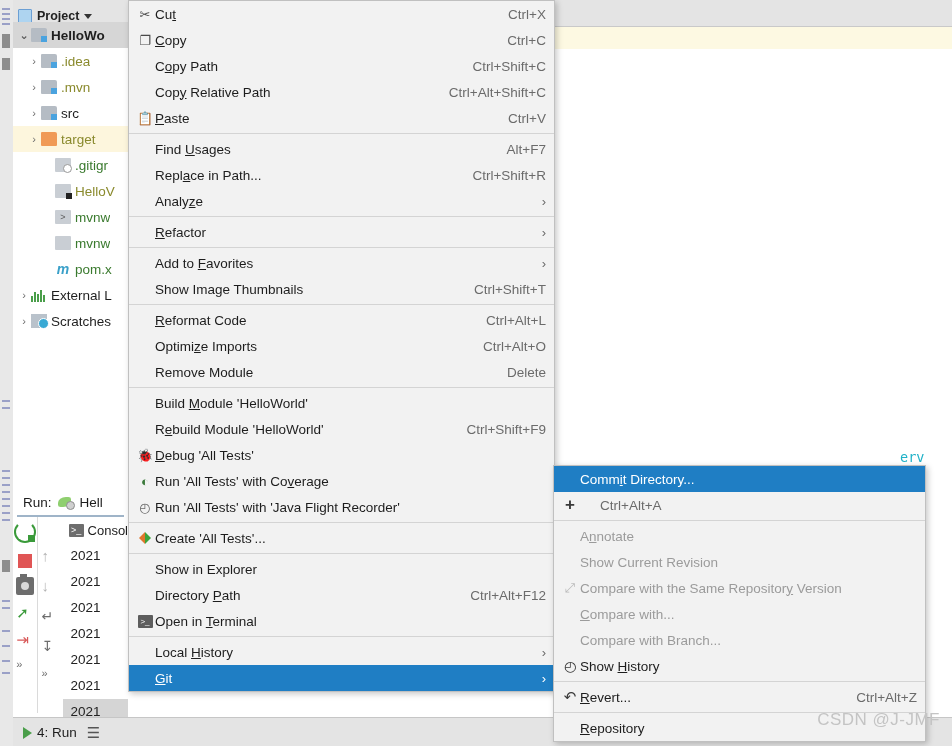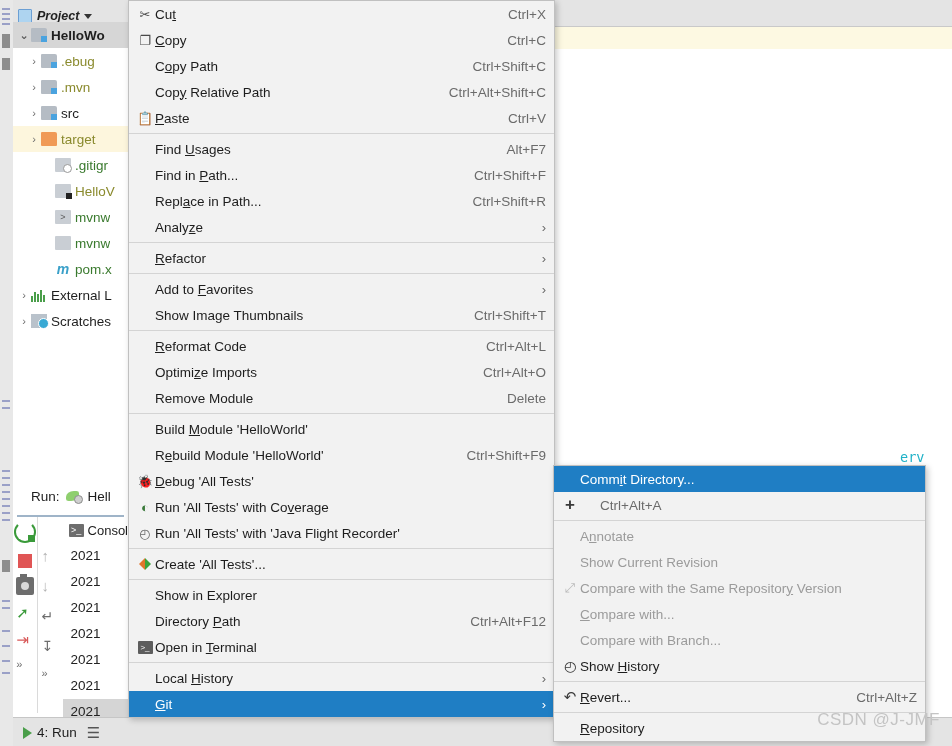--- a/index.html
+++ b/index.html
@@ -10,21 +10,21 @@
   }
   .abs{position:absolute;}
 
   
   #left-rail{left:0;top:0;width:13px;height:746px;background:#e8e8e8;border-right:1px solid #c6c6c6;}
   .railmark{position:absolute;left:2px;width:8px;height:2px;background:#9aa0c7;}
 
   
   #project-panel{left:13px;top:0;width:115px;height:489px;background:#ffffff;}
   #project-header{left:13px;top:0;width:115px;height:22px;background:#e4e4e4;border-bottom:1px solid #c9c9c9;}
-  #project-header .ph-inner{display:flex;align-items:center;height:32px;padding-left:5px;gap:5px;font-style:italic;}
+  #project-header .ph-inner{display:flex;align-items:center;height:32px;padding-left:5px;gap:5px;}
   .sq-icon{width:12px;height:12px;border:1px solid #6b9fd4;background:#aed4f0;border-radius:1px;}
   .ph-title{font-weight:bold;font-size:12.5px;color:#222;}
   .chev-dn{width:0;height:0;border-left:4px solid transparent;border-right:4px solid transparent;border-top:5px solid #333;}
 
   #tree{left:13px;top:22px;width:115px;height:467px;background:#fff;overflow:hidden;}
   .trow{display:flex;align-items:center;height:26px;padding-left:4px;white-space:nowrap;font-size:13.5px;}
   .trow.root{background:#d6d6d6;font-weight:bold;}
   .trow.target{background:#fdf6dd;}
   .arrow{width:14px;text-align:center;color:#6e6e6e;font-size:11px;flex:0 0 14px;}
   .arrow.open{color:#5a5a5a;}
@@ -44,21 +44,21 @@
   .barsicon i{display:block;width:2px;background:#4a9e4a;}
   .scratchicon{background:#b9c2cb;position:relative;}
   .scratchicon:after{content:"";position:absolute;left:7px;top:4px;width:9px;height:9px;border-radius:50%;background:#39a9d4;border:1px solid #fff;}
   .tlabel{overflow:hidden;text-overflow:clip;}
   .c-olive{color:#8a8a2d;}
   .c-green{color:#3a7a2e;}
   .c-dark{color:#1f1f1f;}
 
   
   #run-panel{left:13px;top:489px;width:115px;height:228px;background:#fff;}
-  #run-head{display:flex;height:26px;padding-left:18px;gap:6px;font-size:13.5px;white-space:nowrap;overflow:hidden;}
+  #run-head{display:flex;align-items:center;height:26px;padding-left:10px;gap:6px;font-size:13.5px;white-space:nowrap;overflow:hidden;}
   .spring-leaf{width:16px;height:14px;position:relative;}
   .spring-leaf:before{content:"";position:absolute;left:0;top:2px;width:13px;height:10px;background:#8fcf6f;border-radius:60% 20% 60% 20%;}
   .spring-leaf:after{content:"";position:absolute;left:8px;top:6px;width:7px;height:7px;border-radius:50%;background:#cfcfcf;border:1px solid #8e8e8e;}
   .greendot{position:absolute;right:0;bottom:0;width:5px;height:5px;border-radius:50%;background:#3ba33b;}
   #run-tabsep{height:2px;background:#9fb4c8;margin:0 4px;}
   #run-body{display:flex;height:196px;}
   #run-tools{width:40px;padding-top:4px;display:flex;flex-direction:column;align-items:center;gap:9px;}
   #run-tools2{width:40px;padding-top:30px;display:flex;flex-direction:column;align-items:center;gap:12px;border-left:1px solid #dadada;}
   .tool{width:18px;height:18px;position:relative;}
   .t-rerun{border:2px solid #3a9a3a;border-radius:50%;border-top-color:transparent;}
@@ -181,21 +181,21 @@
 </div>
 <div class="abs" id="tree">
     <div class="trow root">
       <span class="arrow open">⌄</span>
       <span class="fi folder"></span>
       <span class="tlabel c-dark">HelloWo</span>
     </div>
     <div class="trow">
       <span class="arrow" style="margin-left: 10px;">›</span>
       <span class="fi folder"></span>
-      <span class="tlabel c-olive">.ebug</span>
+      <span class="tlabel c-olive">.idea</span>
     </div>
     <div class="trow">
       <span class="arrow" style="margin-left: 10px;">›</span>
       <span class="fi folder"></span>
       <span class="tlabel c-olive">.mvn</span>
     </div>
     <div class="trow">
       <span class="arrow" style="margin-left: 10px;">›</span>
       <span class="fi folder"></span>
       <span class="tlabel c-dark">src</span>
@@ -392,27 +392,20 @@
       <span class="mic">
         <span></span>
       </span>
       <span class="mlabel">Find <span class="u">U</span>sages</span>
       <span class="macc">Alt+F7</span>
     </div>
     <div class="mi">
       <span class="mic">
         <span></span>
       </span>
-      <span class="mlabel">Find in <span class="u">P</span>ath...</span>
-      <span class="macc">Ctrl+Shift+F</span>
-    </div>
-    <div class="mi">
-      <span class="mic">
-        <span></span>
-      </span>
       <span class="mlabel">Repl<span class="u">a</span>ce in Path...</span>
       <span class="macc">Ctrl+Shift+R</span>
     </div>
     <div class="mi">
       <span class="mic">
         <span></span>
       </span>
       <span class="mlabel">Analy<span class="u">z</span>e</span>
       <span class="marrow">›</span>
     </div>

